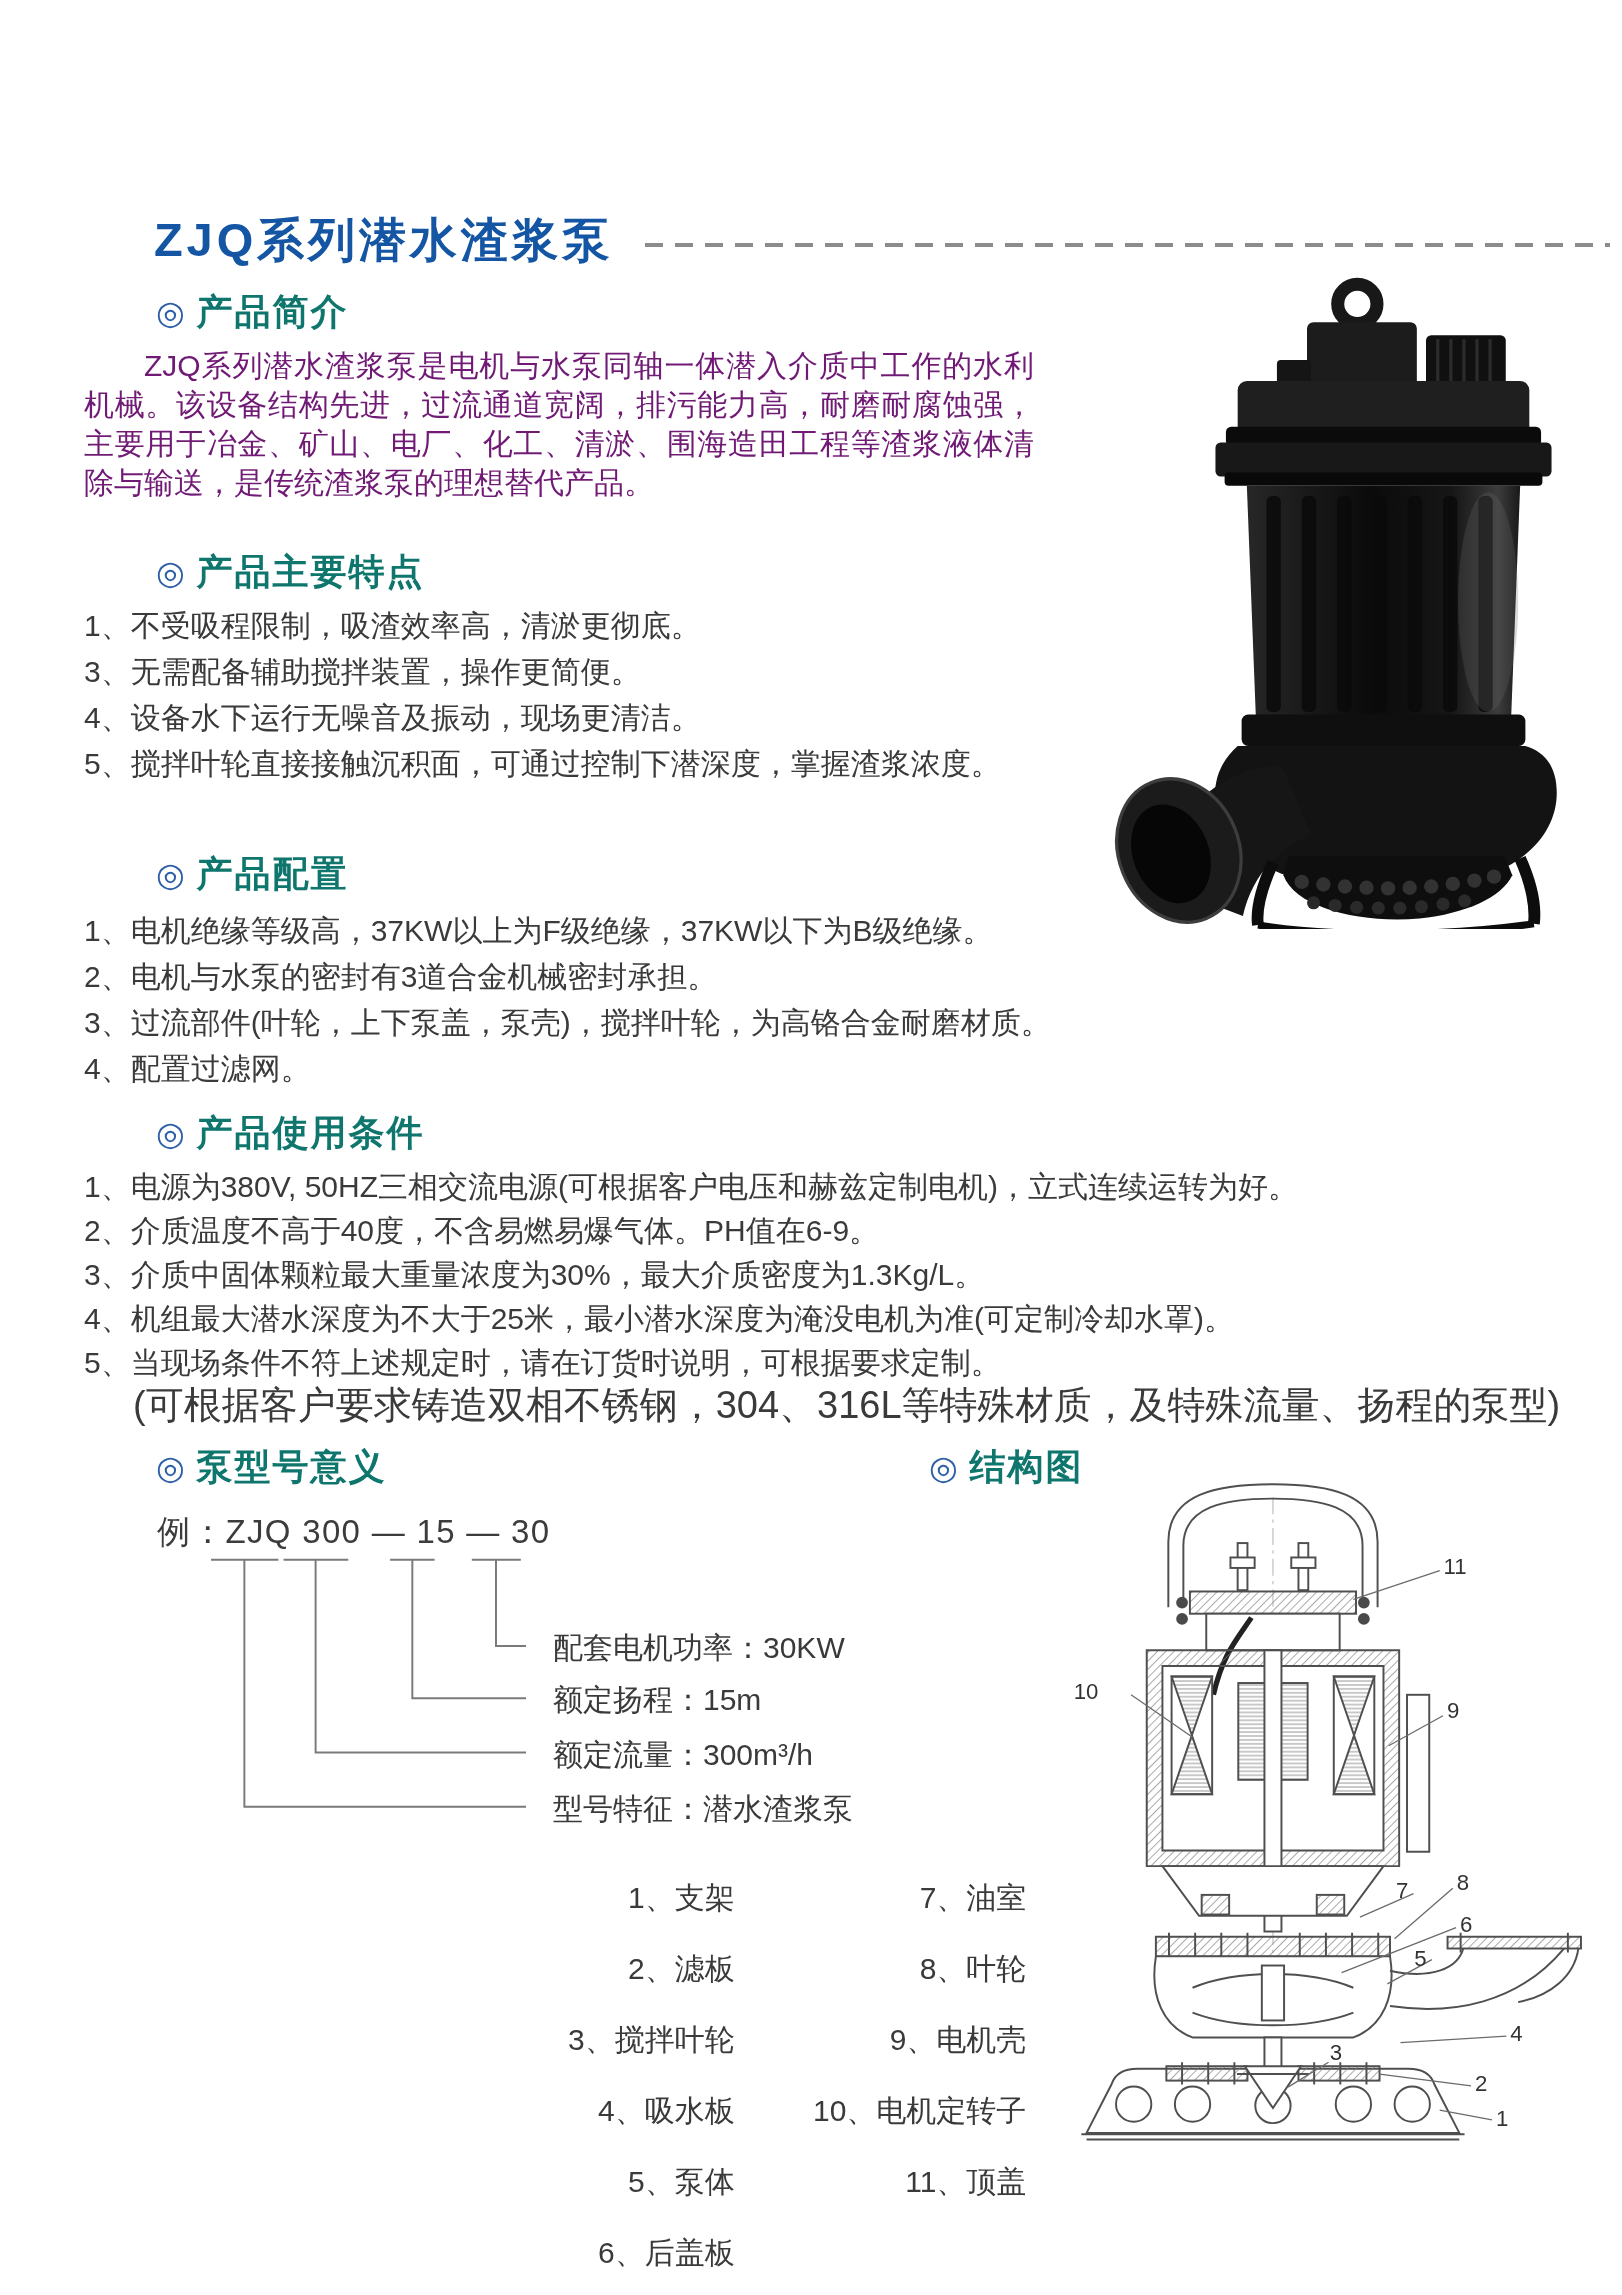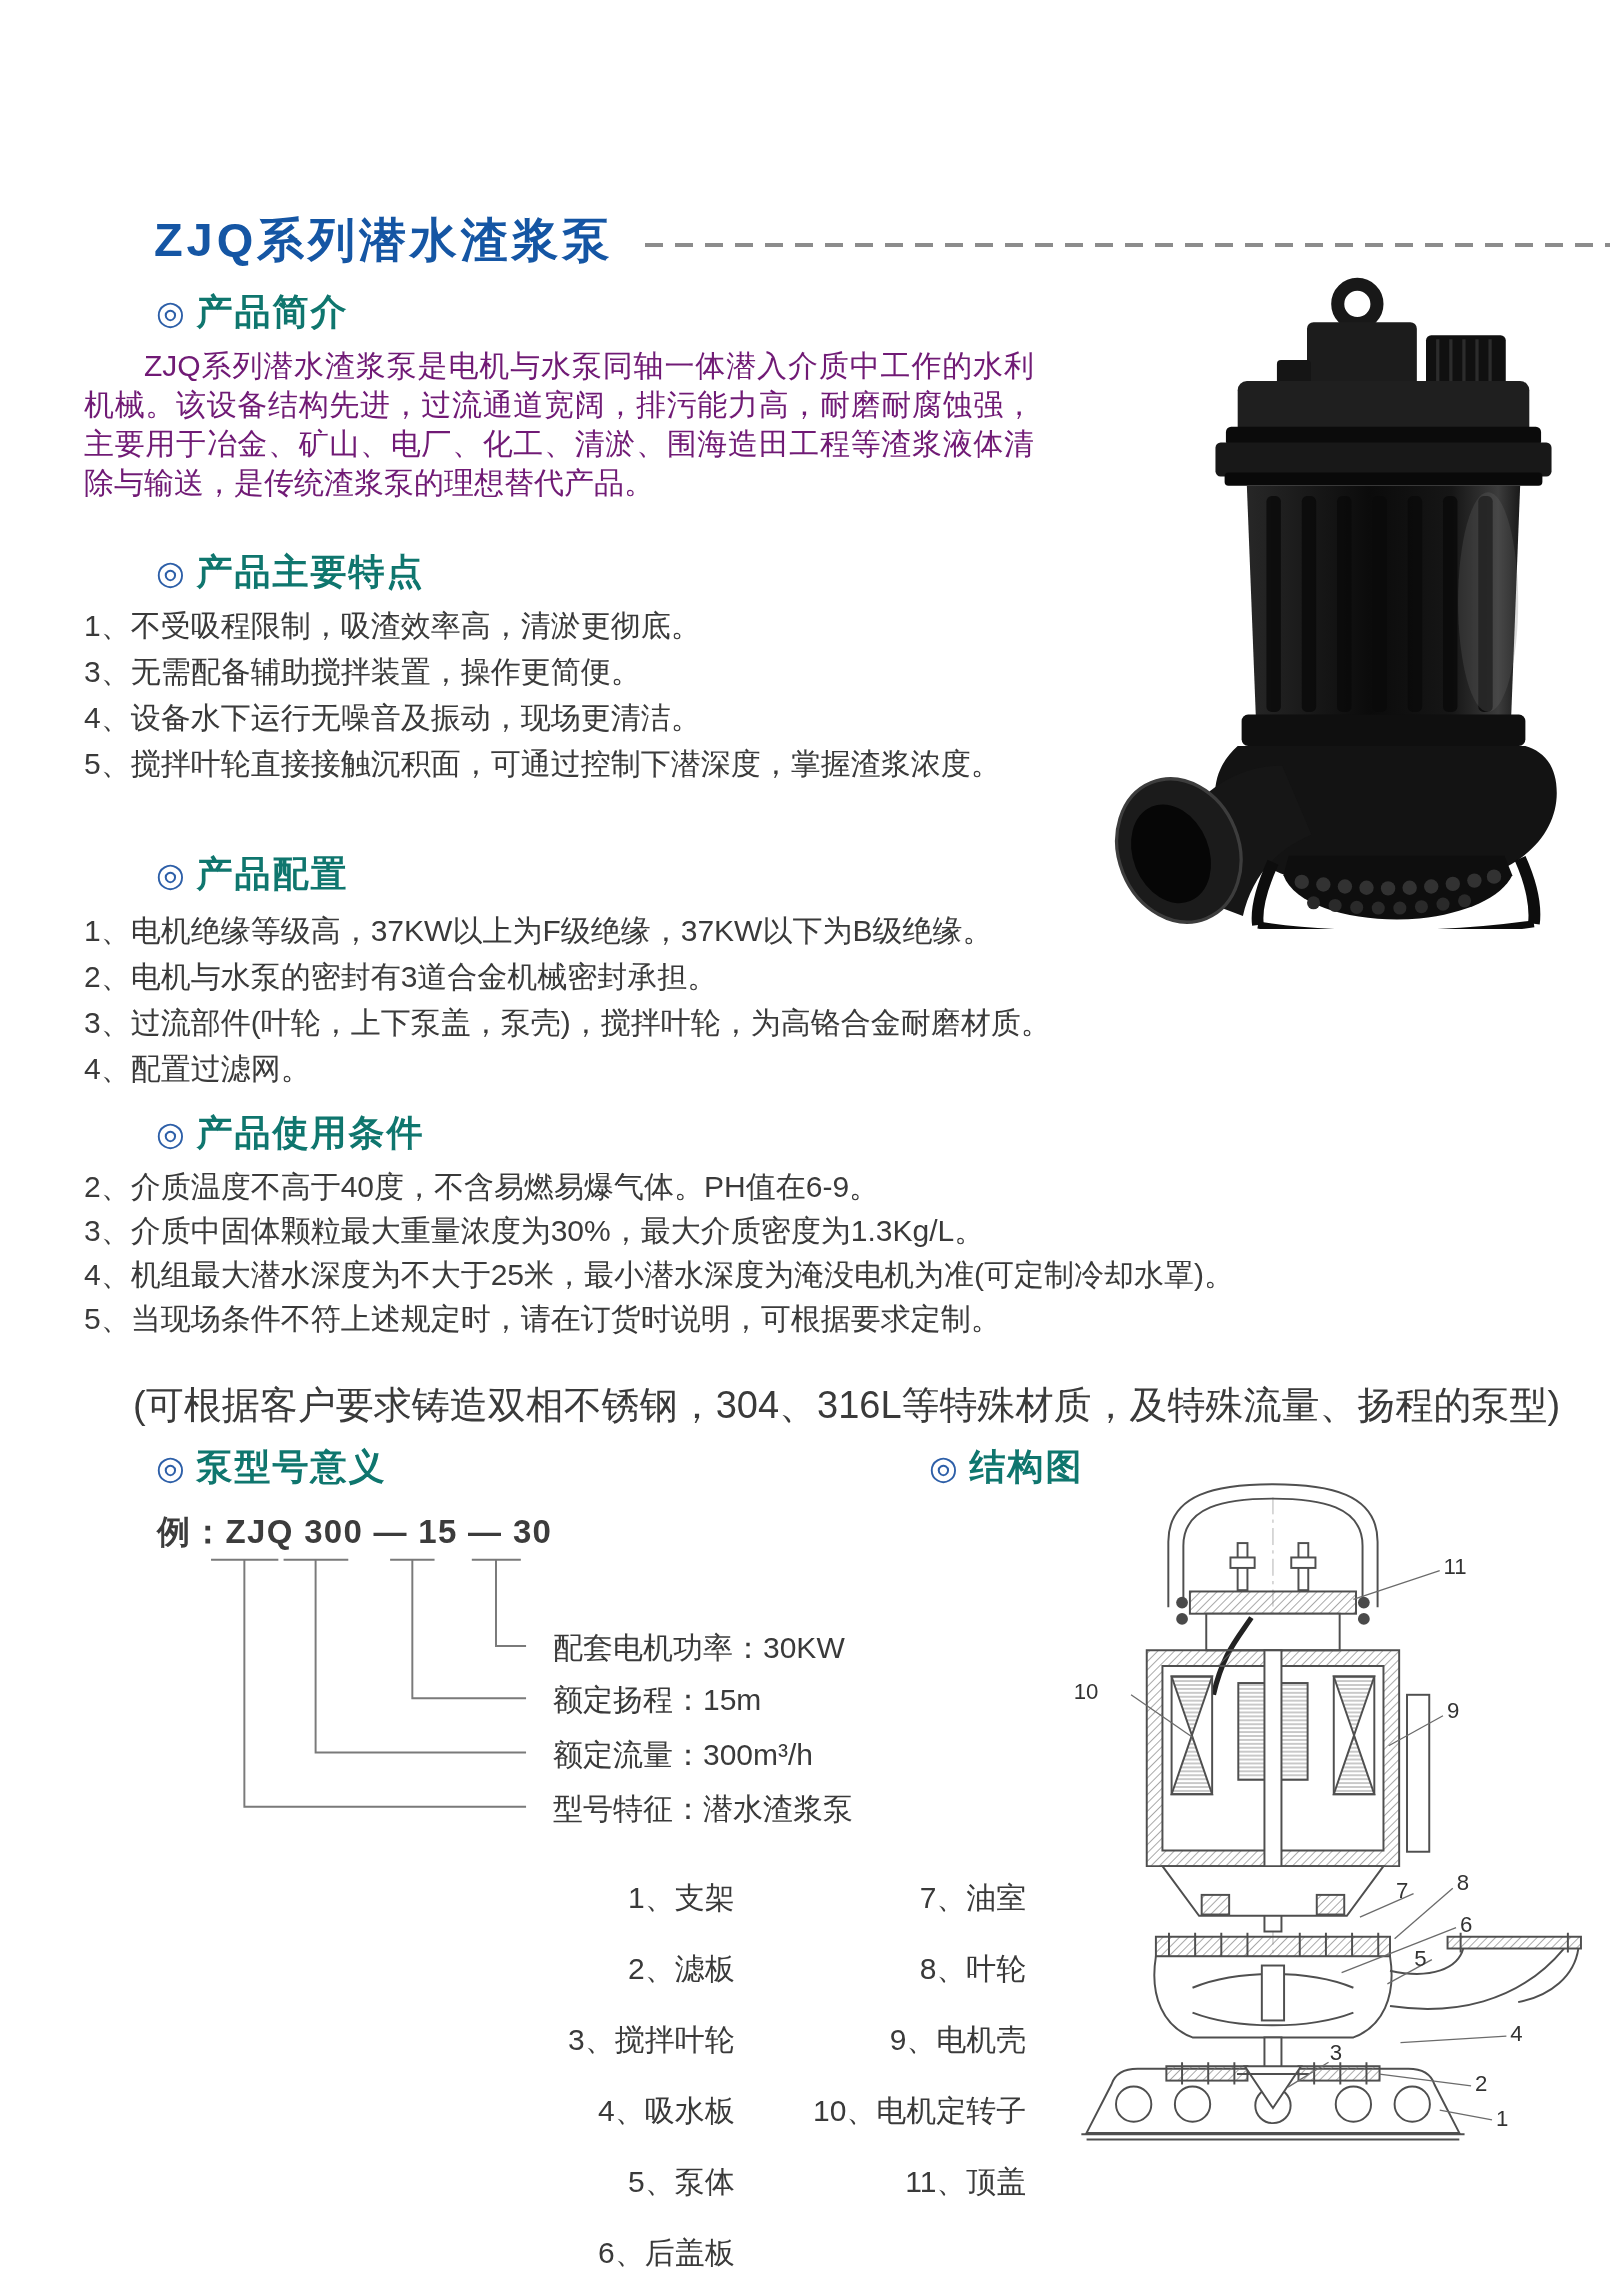--- a/index.html
+++ b/index.html
@@ -8,21 +8,21 @@
   .abs{position:absolute;}
   .title{font-size:47px;font-weight:800;color:#1556a4;letter-spacing:3.9px;white-space:nowrap;}
   .dash{height:3.9px;background:repeating-linear-gradient(90deg,#8c8c8c 0 18.3px,transparent 18.3px 30px);}
   .sec{display:flex;align-items:center;gap:11.8px;white-space:nowrap;}
   .sec .mark{font-size:33px;color:#2d5fa8;line-height:1;}
   .sec .ht{font-size:36px;font-weight:700;color:#0f766e;letter-spacing:2px;}
   .para{width:950px;font-size:30px;line-height:39px;text-indent:2em;text-align:justify;color:#701a75;}
   .list .li{height:46px;line-height:46px;font-size:30px;white-space:nowrap;}
   .list.cond .li{height:44px;line-height:44px;}
   .note{font-size:38px;line-height:37px;white-space:nowrap;color:#3a3a3a;}
-  .example{font-size:33px;letter-spacing:1.3px;white-space:nowrap;color:#3c3c3c;font-weight:bold;}
+  .example{font-size:33px;letter-spacing:1.3px;white-space:nowrap;color:#3c3c3c;}
   .mlabel{font-size:30px;white-space:nowrap;color:#3a3a3a;}
   .plist .pi{height:71px;line-height:71px;font-size:30px;white-space:nowrap;text-align:right;}
   svg{display:block;}
 </style>
 </head>
 <body>
 
 <div class="page">
 
   <div class="abs title" style="left:154px;top:209px;">ZJQ系列潜水渣浆泵</div>
@@ -54,20 +54,21 @@
     <div class="li">2、电机与水泵的密封有3道合金机械密封承担。</div>
     <div class="li">3、过流部件(叶轮，上下泵盖，泵壳)，搅拌叶轮，为高铬合金耐磨材质。</div>
     <div class="li">4、配置过滤网。</div>
   </div>
 
   <div class="abs sec" style="left:156px;top:1109px;">
     <span class="mark">◎</span>
     <span class="ht">产品使用条件</span>
   </div>
   <div class="abs list cond" style="left:84px;top:1165px;">
+    <div class="li">1、电源为380V, 50HZ三相交流电源(可根据客户电压和赫兹定制电机)，立式连续运转为好。</div>
     <div class="li">2、介质温度不高于40度，不含易燃易爆气体。PH值在6-9。</div>
     <div class="li">3、介质中固体颗粒最大重量浓度为30%，最大介质密度为1.3Kg/L。</div>
     <div class="li">4、机组最大潜水深度为不大于25米，最小潜水深度为淹没电机为准(可定制冷却水罩)。</div>
     <div class="li">5、当现场条件不符上述规定时，请在订货时说明，可根据要求定制。</div>
   </div>
   <div class="abs note" style="left:133px;top:1387px;">(可根据客户要求铸造双相不锈钢，304、316L等特殊材质，及特殊流量、扬程的泵型)</div>
 
   <div class="abs sec" style="left:156px;top:1443px;">
     <span class="mark">◎</span>
     <span class="ht">泵型号意义</span>

